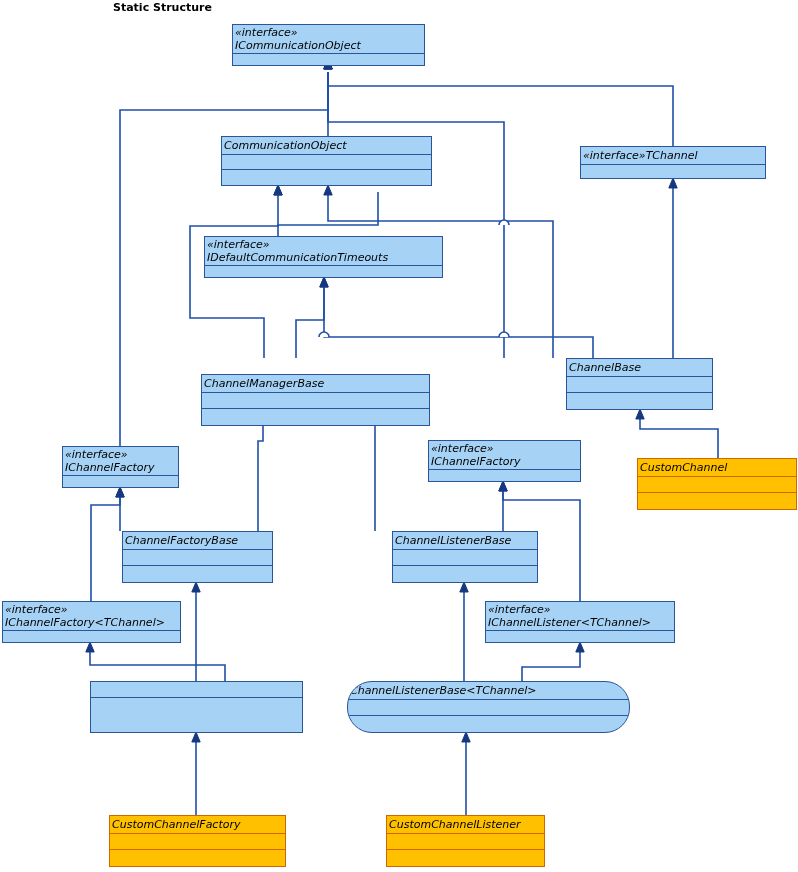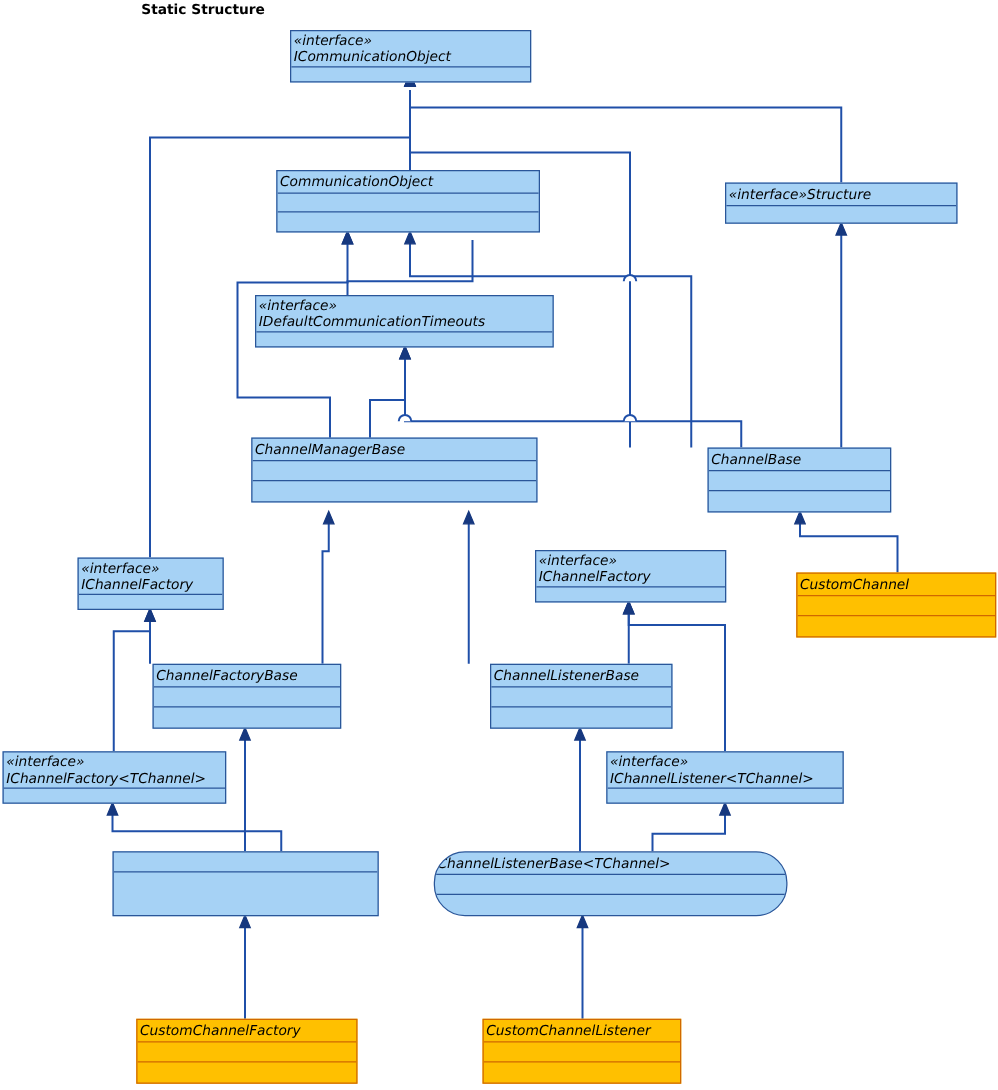--- a/index.html
+++ b/index.html
@@ -202,32 +202,32 @@
       </div>
       <div class="uml-node" style="left: 221px; top: 136px; width: 211px; height: 50px;">
         <div class="node-head" style="height: 18px;">
           <span class="node-name">CommunicationObject</span>
         </div>
         <div class="node-compartment" style="height: 15px;"></div>
         <div class="node-compartment" style="height: 15px;"></div>
       </div>
       <div class="uml-node" style="left: 580px; top: 146px; width: 186px; height: 33px;">
         <div class="node-head" style="height: 18px;">
-          <span class="node-name">«interface»Structure</span>
+          <span class="node-name">«interface»TChannel</span>
         </div>
         <div class="node-compartment" style="height: 13px;"></div>
       </div>
       <div class="uml-node" style="left: 204px; top: 236px; width: 239px; height: 42px;">
         <div class="node-head" style="height: 29px;">
           <span class="stereotype">«interface»</span>
           <span class="node-name">IDefaultCommunicationTimeouts</span>
         </div>
         <div class="node-compartment" style="height: 11px;"></div>
       </div>
-      <div class="uml-node" style="left: 201px; top: 350px; width: 229px; height: 52px;">
+      <div class="uml-node" style="left: 201px; top: 374px; width: 229px; height: 52px;">
         <div class="node-head" style="height: 18px;">
           <span class="node-name">ChannelManagerBase</span>
         </div>
         <div class="node-compartment" style="height: 16px;"></div>
         <div class="node-compartment" style="height: 16px;"></div>
       </div>
       <div class="uml-node" style="left: 566px; top: 358px; width: 147px; height: 52px;">
         <div class="node-head" style="height: 18px;">
           <span class="node-name">ChannelBase</span>
         </div>

